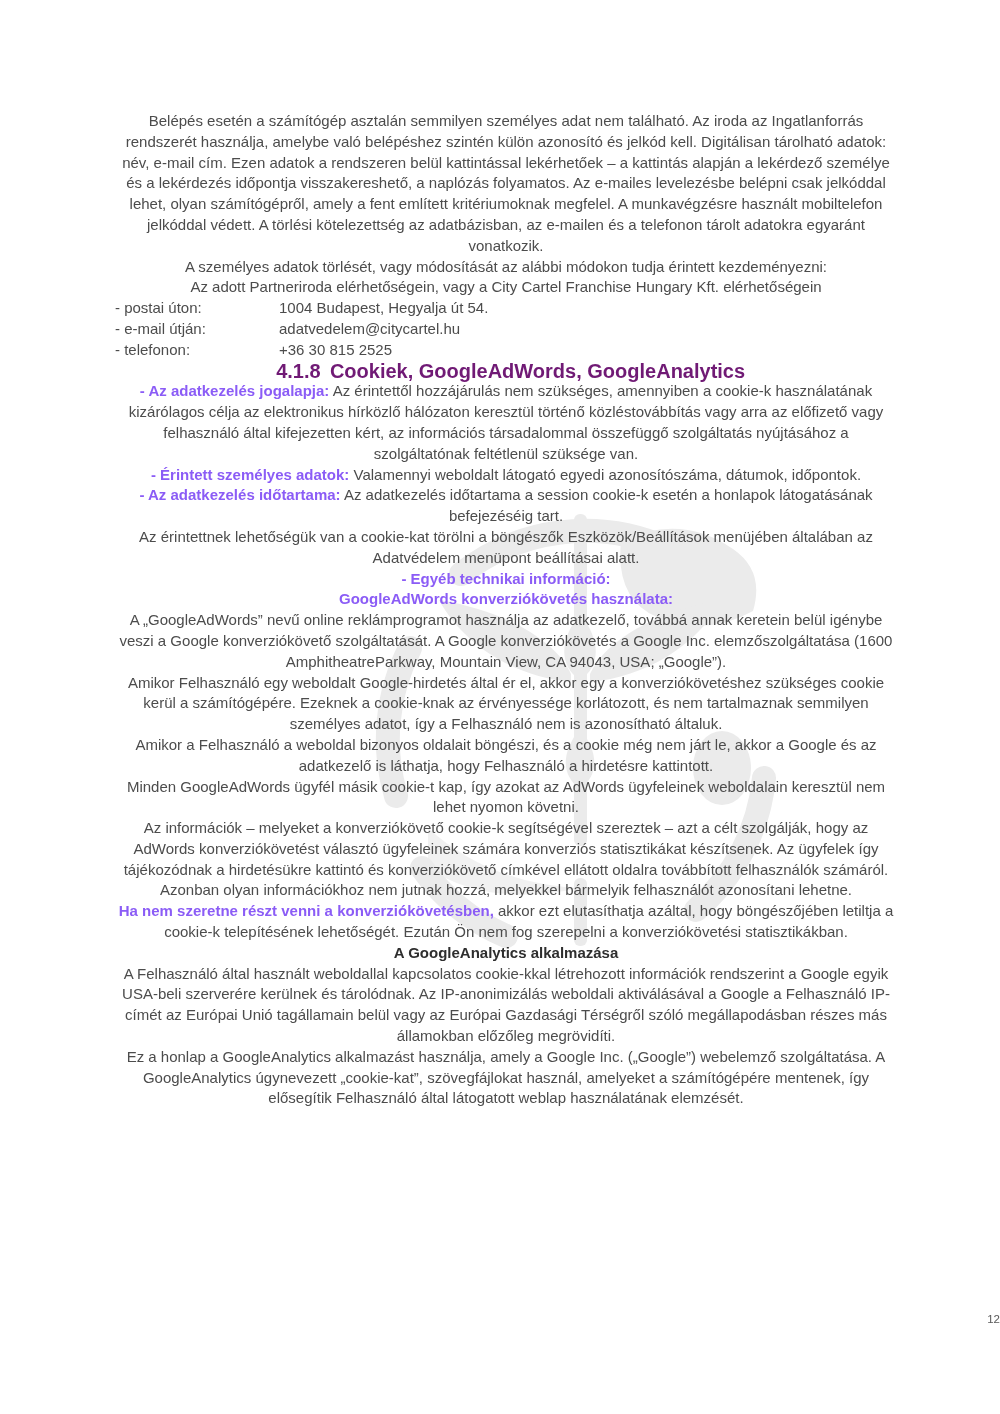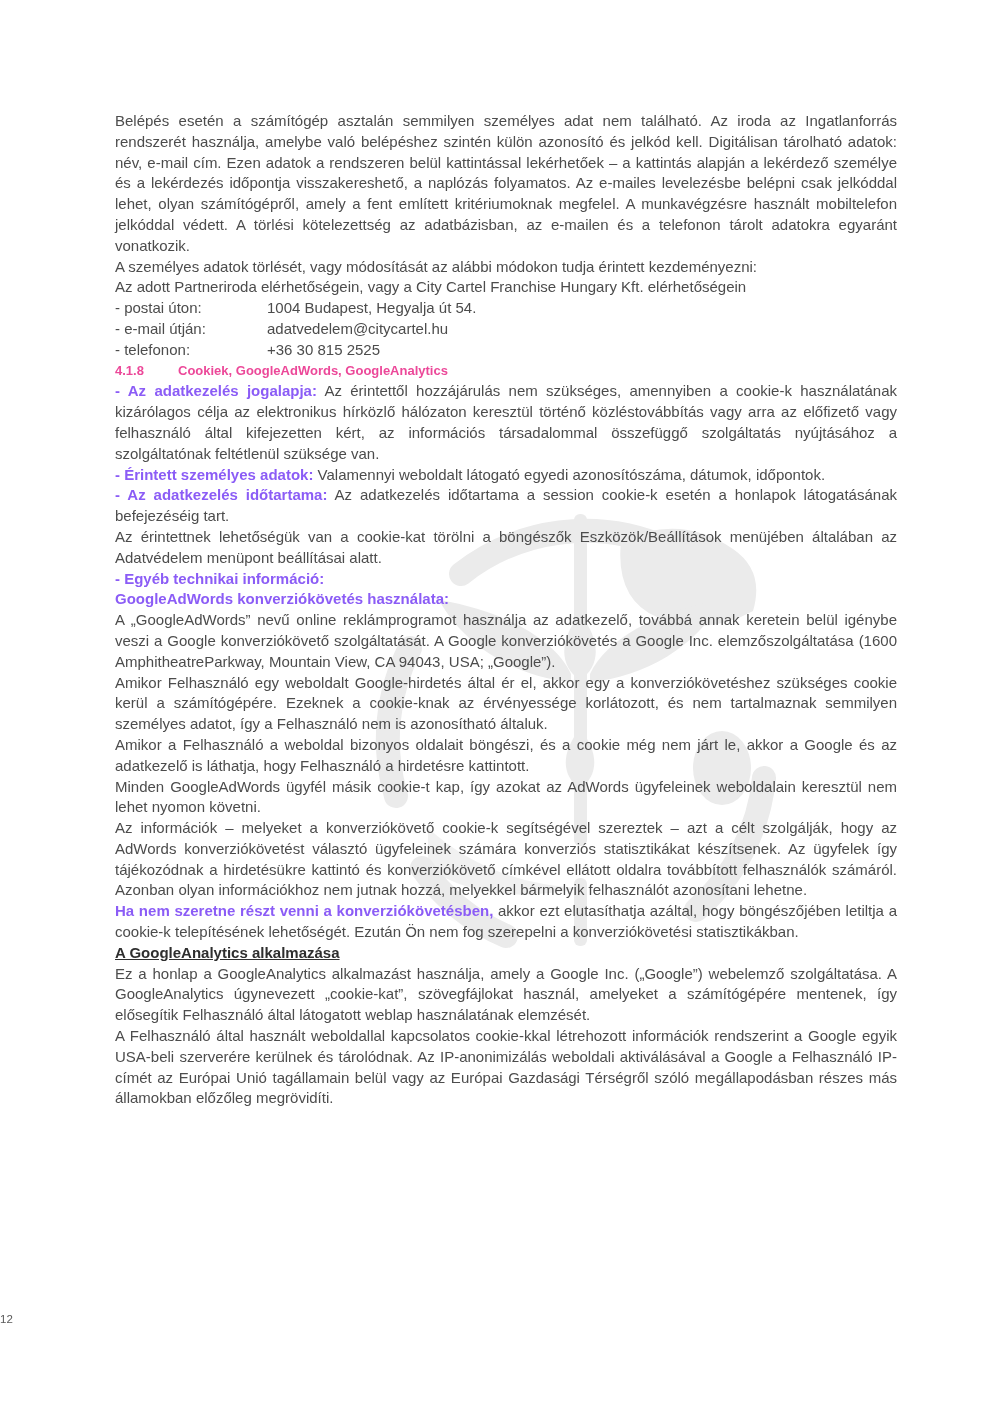--- a/index.html
+++ b/index.html
@@ -21,44 +21,43 @@
   }
   .content {
     position: absolute;
     left: 115px;
     top: 111px;
     width: 782px;
     color: #4c4c4c;
     font-size: 15px;
     line-height: 20.8px;
   }
-  .content p { margin: 0; }
+  .content p { margin: 0; text-align: center; }
   .just { text-align: justify; }
   b, .bold { font-weight: bold; color: #8b5cf6; }
-  .contact-row { display: flex; }
+  .contact-row { display: flex; gap: 12px; }
   .contact-label { width: 152px; flex: none; }
   .section-heading {
     margin-top: 20px;
     font-weight: bold;
-    color: #ec4899;
-    font-size: 13px;
+    color: #701a75;
+    font-size: 20px;
   }
   .section-number { display: inline-block; min-width: 63px; }
   .sub-heading {
     margin-top: 21px;
     font-weight: bold;
     color: #2e2e2e;
-    text-decoration: underline;
   }
   .page-number {
     position: absolute;
     left: 0;
     right: 0;
     top: 1313px;
-    text-align: left;
+    text-align: right;
     font-size: 11.5px;
     color: #595959;
   }
 </style>
 </head>
 <body>
 
 <div class="page">
 
   <div class="watermark">
@@ -111,20 +110,20 @@
     <p class="just"><b>- Egyéb technikai információ:</b><span></span></p>
     <p class="just"><b>GoogleAdWords konverziókövetés használata:</b><span></span></p>
     <p class="just"><b></b><span>A „GoogleAdWords” nevű online reklámprogramot használja az adatkezelő, továbbá annak keretein belül igénybe veszi a Google konverziókövető szolgáltatását. A Google konverziókövetés a Google Inc. elemzőszolgáltatása (1600 AmphitheatreParkway, Mountain View, CA 94043, USA; „Google”).</span></p>
     <p class="just"><b></b><span>Amikor Felhasználó egy weboldalt Google-hirdetés által ér el, akkor egy a konverziókövetéshez szükséges cookie kerül a számítógépére. Ezeknek a cookie-knak az érvényessége korlátozott, és nem tartalmaznak semmilyen személyes adatot, így a Felhasználó nem is azonosítható általuk.</span></p>
     <p class="just"><b></b><span>Amikor a Felhasználó a weboldal bizonyos oldalait böngészi, és a cookie még nem járt le, akkor a Google és az adatkezelő is láthatja, hogy Felhasználó a hirdetésre kattintott.</span></p>
     <p class="just"><b></b><span>Minden GoogleAdWords ügyfél másik cookie-t kap, így azokat az AdWords ügyfeleinek weboldalain keresztül nem lehet nyomon követni.</span></p>
     <p class="just"><b></b><span>Az információk – melyeket a konverziókövető cookie-k segítségével szereztek – azt a célt szolgálják, hogy az AdWords konverziókövetést választó ügyfeleinek számára konverziós statisztikákat készítsenek. Az ügyfelek így tájékozódnak a hirdetésükre kattintó és konverziókövető címkével ellátott oldalra továbbított felhasználók számáról. Azonban olyan információkhoz nem jutnak hozzá, melyekkel bármelyik felhasználót azonosítani lehetne.</span></p>
     <p class="just"><b>Ha nem szeretne részt venni a konverziókövetésben,</b><span> akkor ezt elutasíthatja azáltal, hogy böngészőjében letiltja a cookie-k telepítésének lehetőségét. Ezután Ön nem fog szerepelni a konverziókövetési statisztikákban.</span></p>
 
     <p class="sub-heading">A GoogleAnalytics alkalmazása</p>
+    <p class="just">A Felhasználó által használt weboldallal kapcsolatos cookie-kkal létrehozott információk rendszerint a Google egyik USA-beli szerverére kerülnek és tárolódnak. Az IP-anonimizálás weboldali aktiválásával a Google a Felhasználó IP-címét az Európai Unió tagállamain belül vagy az Európai Gazdasági Térségről szóló megállapodásban részes más államokban előzőleg megrövidíti.</p>
     <p class="just">Ez a honlap a GoogleAnalytics alkalmazást használja, amely a Google Inc. („Google”) webelemző szolgáltatása. A GoogleAnalytics úgynevezett „cookie-kat”, szövegfájlokat használ, amelyeket a számítógépére mentenek, így elősegítik Felhasználó által látogatott weblap használatának elemzését.</p>
-    <p class="just">A Felhasználó által használt weboldallal kapcsolatos cookie-kkal létrehozott információk rendszerint a Google egyik USA-beli szerverére kerülnek és tárolódnak. Az IP-anonimizálás weboldali aktiválásával a Google a Felhasználó IP-címét az Európai Unió tagállamain belül vagy az Európai Gazdasági Térségről szóló megállapodásban részes más államokban előzőleg megrövidíti.</p>
 
   </div>
 
   <div class="page-number">12</div>
 
 </div>
 
 </body></html>

